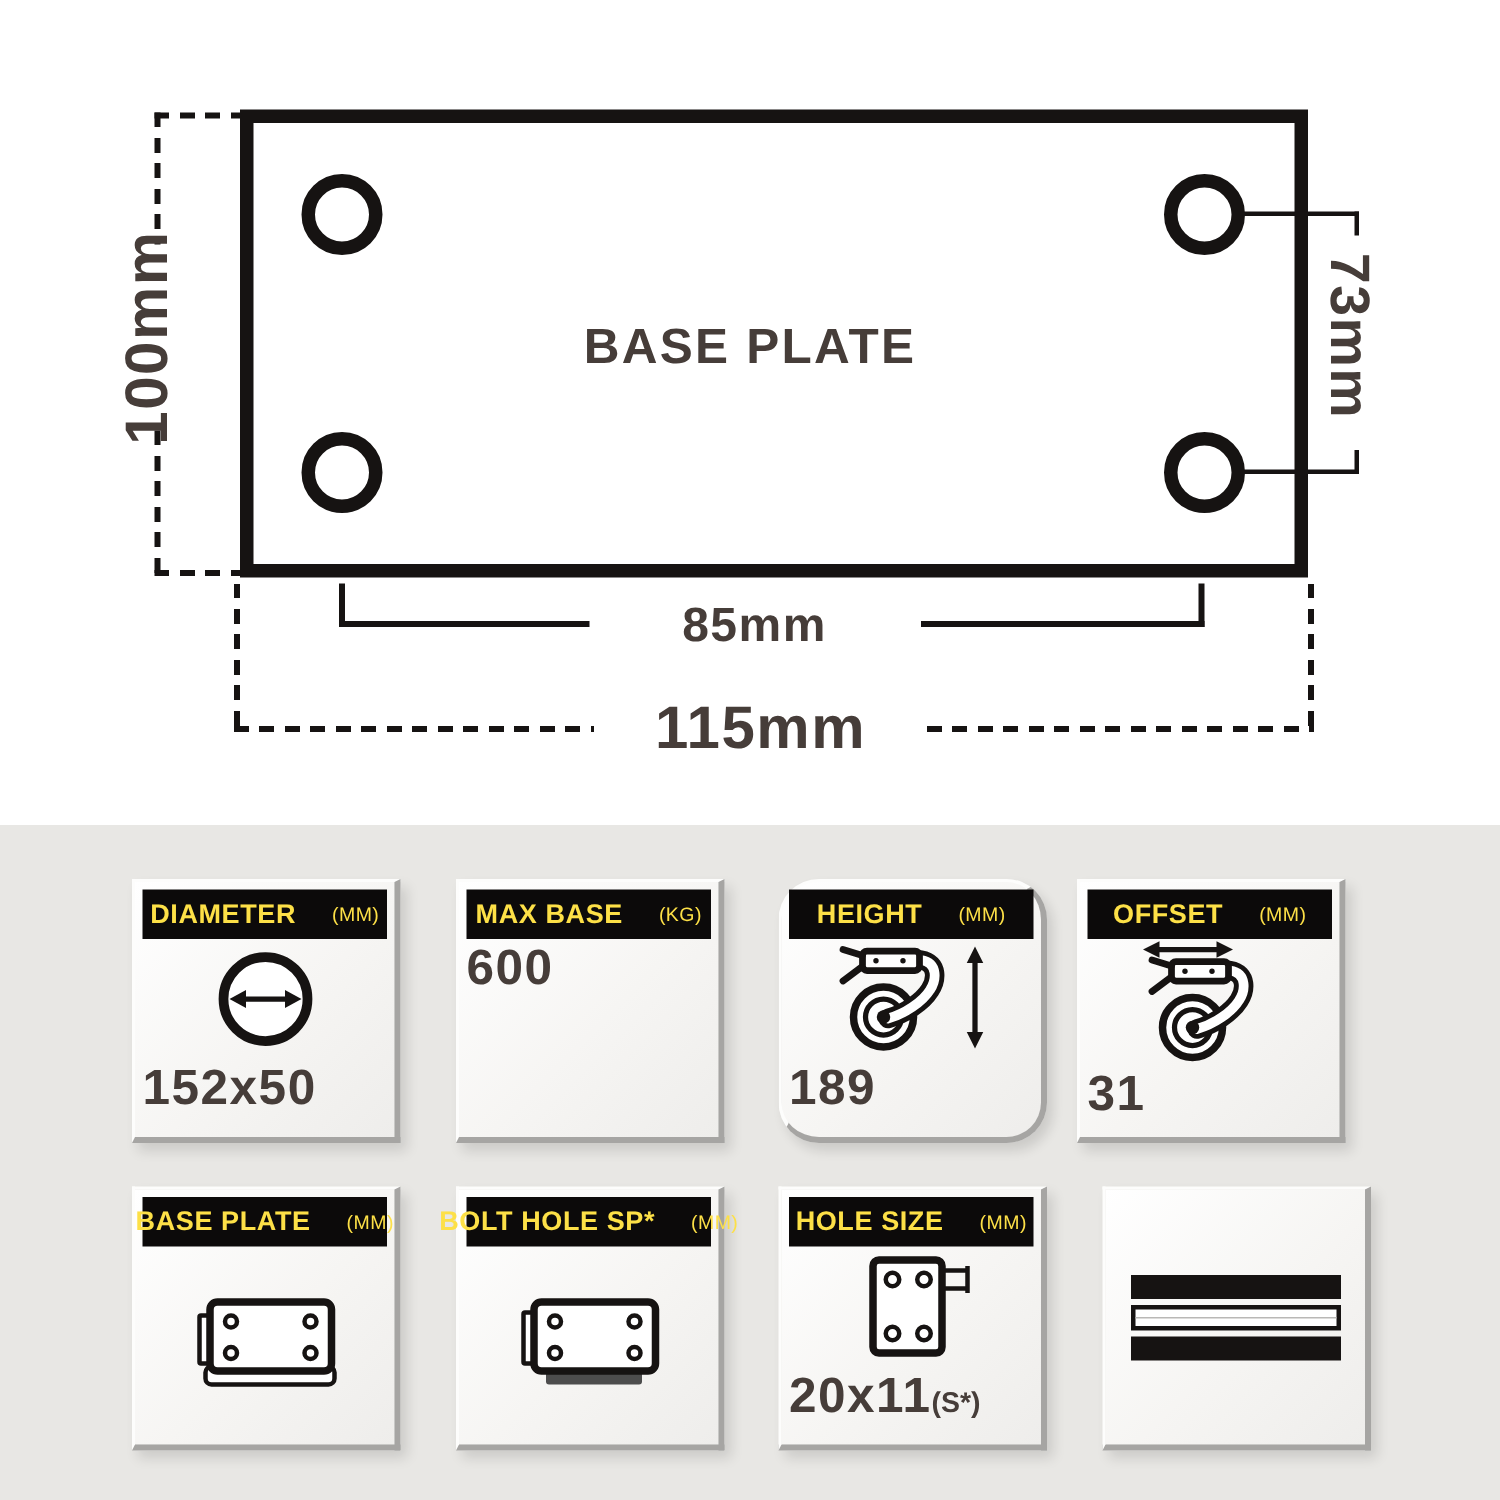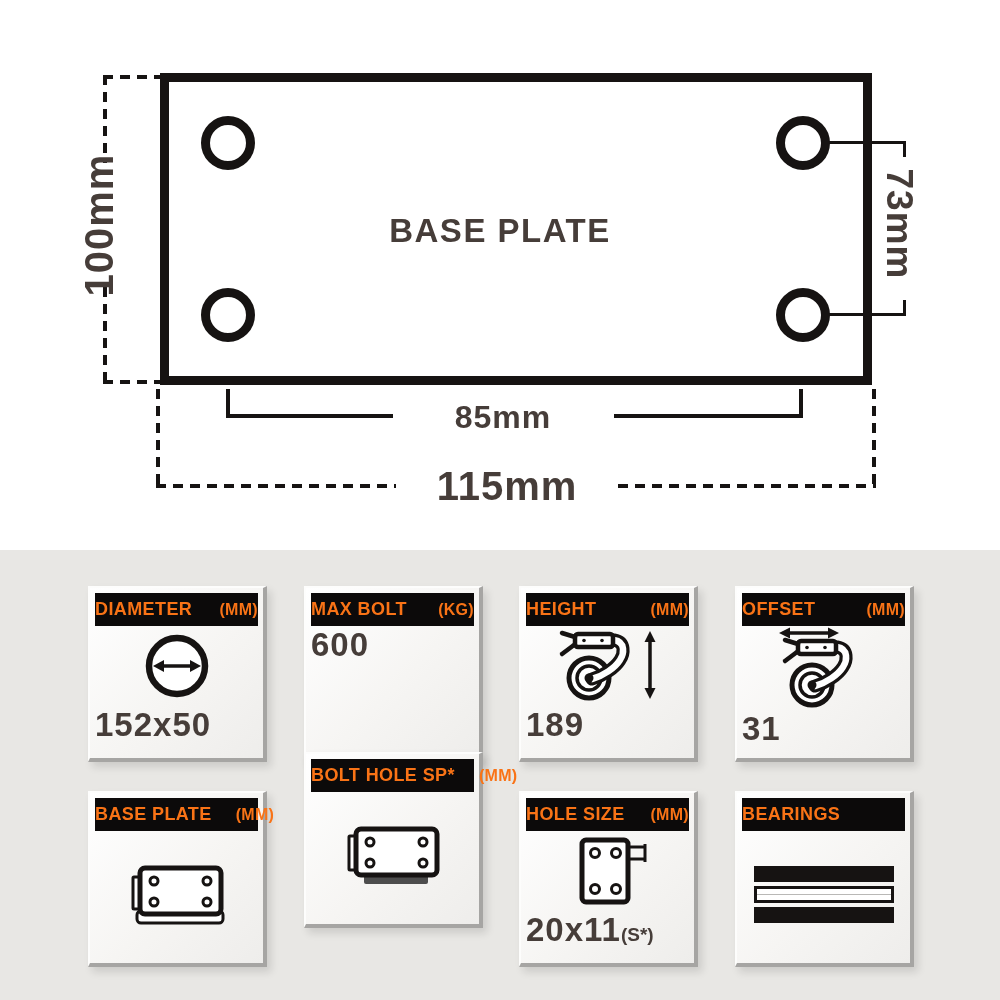--- a/index.html
+++ b/index.html
@@ -55,25 +55,25 @@
     padding:5px;display:flex;flex-direction:column;
     background:linear-gradient(135deg,#ffffff 0%,#f6f5f3 55%,#eeedeb 100%);
     border-top:2px solid #fdfdfc;
     border-left:2px solid #fdfdfc;
     border-right:4px solid var(--tile-edge);
     border-bottom:4px solid var(--tile-edge);
     box-shadow:4px 5px 8px rgba(0,0,0,0.12);
   }
   .tile-header{
     height:33px;flex:0 0 33px;background:var(--tile-header);
-    color:#f97316;display:flex;align-items:center;justify-content:space-between;
+    color:#fde047;display:flex;align-items:center;justify-content:center;
     white-space:nowrap;
   }
   .tile-header .main{font-size:18px;font-weight:900;letter-spacing:0.4px;}
-  .tile-header .suffix{font-size:16px;font-weight:700;letter-spacing:0.3px;margin-left:24px;}
+  .tile-header .suffix{font-size:13px;font-weight:400;letter-spacing:0.3px;margin-left:24px;}
   .tile-icon{flex:1 1 auto;display:flex;align-items:center;justify-content:center;}
   .tile-value{
     flex:0 0 auto;text-align:left;font-size:33px;font-weight:900;
     color:var(--label);letter-spacing:1px;padding-bottom:9px;
   }
   .tile-value .value-suffix{font-size:19px;font-weight:900;letter-spacing:0;}
   svg .stroke{stroke:var(--ink);fill:none;}
   svg .fillw{fill:#fff;}
   svg .filli{fill:var(--ink);}
   .kg-text{font-family:"Liberation Sans","DejaVu Sans",sans-serif;font-size:17px;font-weight:900;fill:var(--ink);}
@@ -135,27 +135,27 @@
       <line x1="16" y1="33" x2="50" y2="33" stroke="var(--ink)" stroke-width="3.5"></line>
       <polygon class="filli" points="9,33 20,27 20,39"></polygon>
       <polygon class="filli" points="57,33 46,27 46,39"></polygon>
     </svg>
   </div>
   <div class="tile-value">152x50</div>
 </div>
 
 <div class="tile" style="left:304px;top:586px;">
   <div class="tile-header">
-    <span class="main">MAX BOLT</span>
+    <span class="main">MAX BASE</span>
       <span class="suffix">(KG)</span>
   </div>
   <div class="tile-value">600</div>
 </div>
 
-<div class="tile" style="left:519px;top:586px;">
+<div class="tile" style="left:519px;top:586px;border-radius:27px;">
   <div class="tile-header">
     <span class="main">HEIGHT</span>
       <span class="suffix">(MM)</span>
   </div>
   <div class="tile-icon">
     <svg width="108" height="78" viewBox="0 0 108 78">
       <g transform="translate(5,3)">
         <circle class="stroke fillw" cx="30" cy="48" r="20" stroke-width="5"></circle>
         <circle class="stroke" cx="30" cy="48" r="12" stroke-width="3.5"></circle>
         <path d="M55,10 C67,12 65,24 61,30 C56,38 44,46 33,49" stroke="var(--ink)" stroke-width="13" fill="none" stroke-linecap="round"></path>
@@ -170,21 +170,21 @@
       <g>
         <line x1="96" y1="13" x2="96" y2="63" stroke="var(--ink)" stroke-width="3.5"></line>
         <polygon class="filli" points="96,4 90.5,15 101.5,15"></polygon>
         <polygon class="filli" points="96,72 90.5,61 101.5,61"></polygon>
       </g>
     </svg>
   </div>
   <div class="tile-value">189</div>
 </div>
 
-<div class="tile" style="left:735px;top:586px;">
+<div class="tile" style="left:718px;top:586px;">
   <div class="tile-header">
     <span class="main">OFFSET</span>
       <span class="suffix">(MM)</span>
   </div>
   <div class="tile-icon">
     <svg width="100" height="84" viewBox="0 0 100 84">
       <g>
         <line x1="13" y1="7" x2="57" y2="7" stroke="var(--ink)" stroke-width="3.5"></line>
         <polygon class="filli" points="5,7 16,1.5 16,12.5"></polygon>
         <polygon class="filli" points="65,7 54,1.5 54,12.5"></polygon>
@@ -217,21 +217,21 @@
       <rect class="stroke fillw" x="10" y="48" width="86" height="12" rx="4" stroke-width="3"></rect>
       <rect class="stroke fillw" x="13" y="5" width="81" height="46" rx="5" stroke-width="5"></rect>
       <circle class="stroke" cx="27" cy="18" r="4" stroke-width="3"></circle>
       <circle class="stroke" cx="80" cy="18" r="4" stroke-width="3"></circle>
       <circle class="stroke" cx="27" cy="39" r="4" stroke-width="3"></circle>
       <circle class="stroke" cx="80" cy="39" r="4" stroke-width="3"></circle>
     </svg>
   </div>
 </div>
 
-<div class="tile" style="left:304px;top:752px;">
+<div class="tile" style="left:304px;top:791px;">
   <div class="tile-header">
     <span class="main">BOLT HOLE SP*</span>
       <span class="suffix">(MM)</span>
   </div>
   <div class="tile-icon">
     <svg width="100" height="64" viewBox="0 0 100 64">
       <rect class="stroke fillw" x="6" y="12" width="12" height="34" rx="1" stroke-width="3"></rect>
       <rect x="21" y="49" width="64" height="11" rx="2" fill="#4d4d4d"></rect>
       <rect class="stroke fillw" x="13" y="5" width="81" height="46" rx="5" stroke-width="5"></rect>
       <circle class="stroke" cx="27" cy="18" r="4" stroke-width="3"></circle>
@@ -258,23 +258,20 @@
         <line x1="68" y1="12" x2="83" y2="12" stroke="var(--ink)" stroke-width="3"></line>
         <line x1="68" y1="24" x2="83" y2="24" stroke="var(--ink)" stroke-width="3"></line>
         <line x1="83" y1="9" x2="83" y2="27" stroke="var(--ink)" stroke-width="3"></line>
       </g>
     </svg>
   </div>
   <div class="tile-value"><span>20x11</span><span class="value-suffix">(S*)</span></div>
 </div>
 
 <div class="tile" style="left:735px;top:791px;">
-  <div class="tile-header">
-    <span class="main">BEARINGS</span>
-  </div>
   <div class="tile-icon">
     <div class="bearing-stack">
       <div class="bearing-bar"></div>
       <div class="bearing-bar outlined"></div>
       <div class="bearing-bar"></div>
     </div>
   </div>
 </div>
 
 </body></html>

